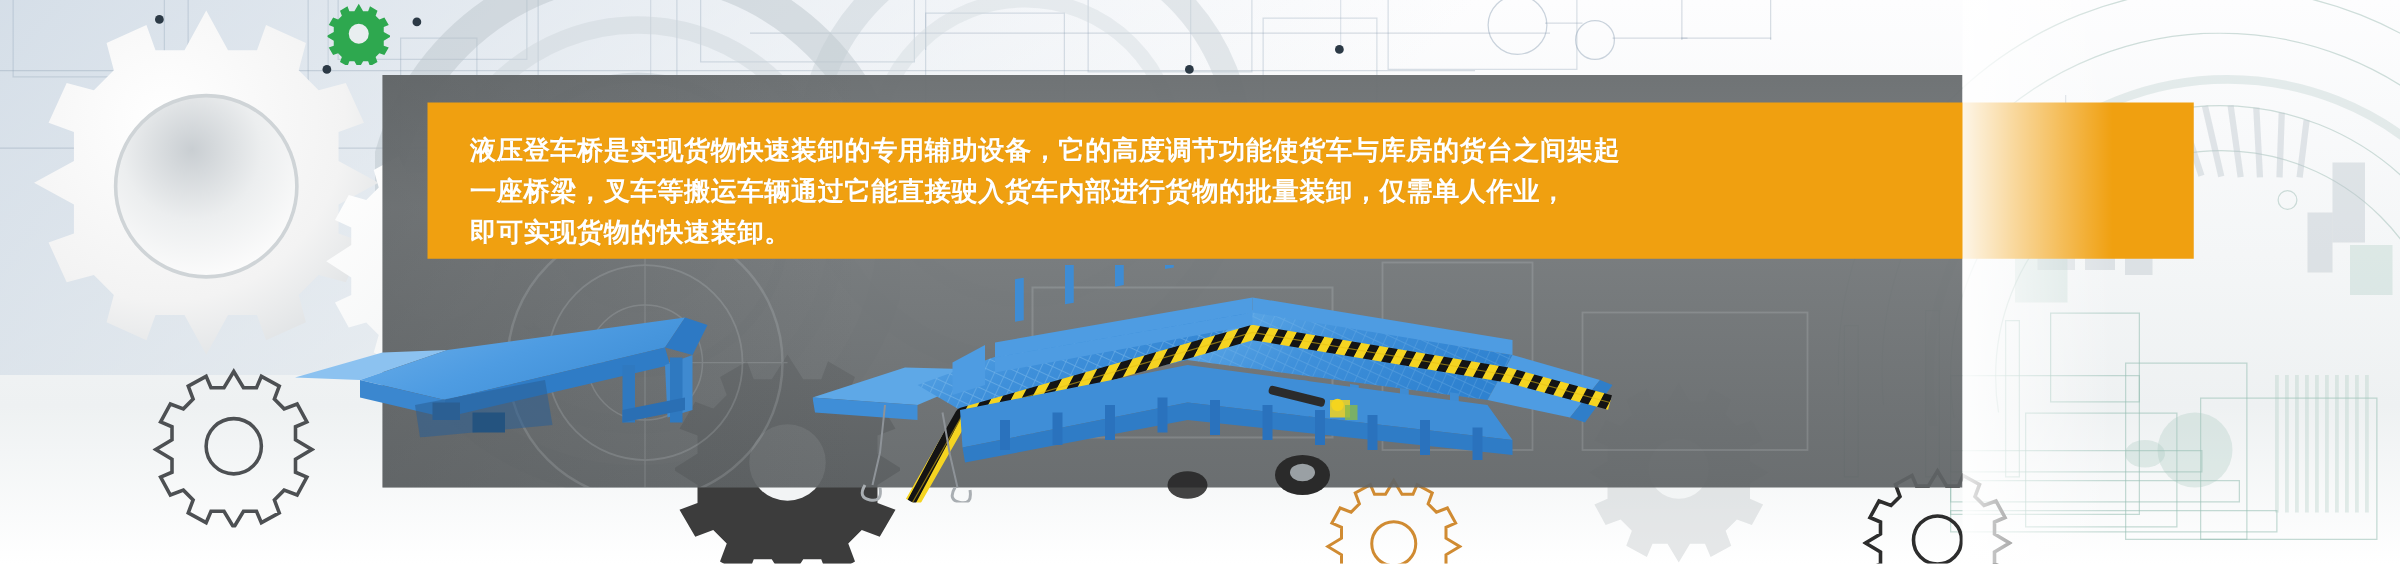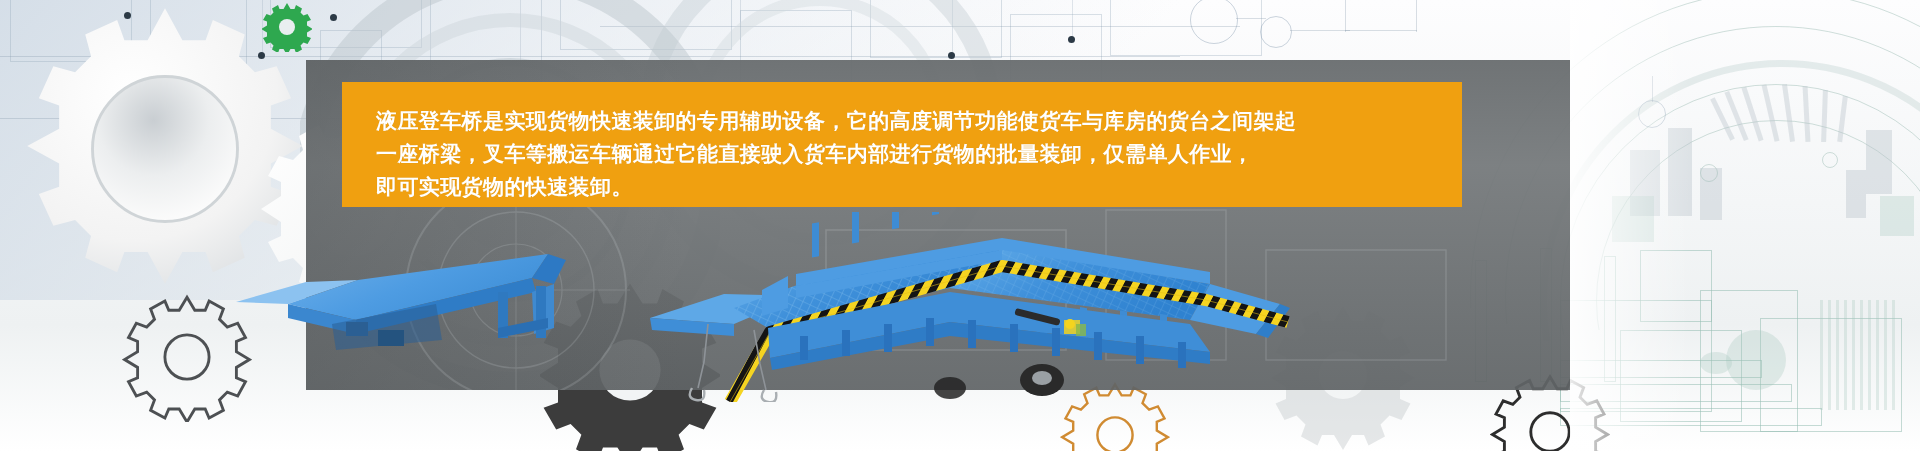--- a/index.html
+++ b/index.html
@@ -48,21 +48,21 @@
     left:306px;top:60px;width:1264px;height:330px;
     background:linear-gradient(180deg,rgba(106,110,112,.96) 0%,rgba(118,122,124,.95) 32%,rgba(96,100,102,.93) 100%);
   }
   .panel-fade{
     position:absolute;inset:0;
     background:linear-gradient(90deg,rgba(80,84,86,.35) 0%,rgba(120,124,126,0) 30%);
     pointer-events:none;
   }
   .callout{
     position:absolute;
-    left:342px;top:82px;width:1120px;height:125px;
+    left:342px;top:82px;width:1413px;height:125px;
     background:#f0a010;
     box-sizing:border-box;
     padding:22px 34px 0 34px;
   }
   .callout-text{
     margin:0;
     color:#ffffff;
     font-size:21px;
     font-weight:bold;
     line-height:33px;

